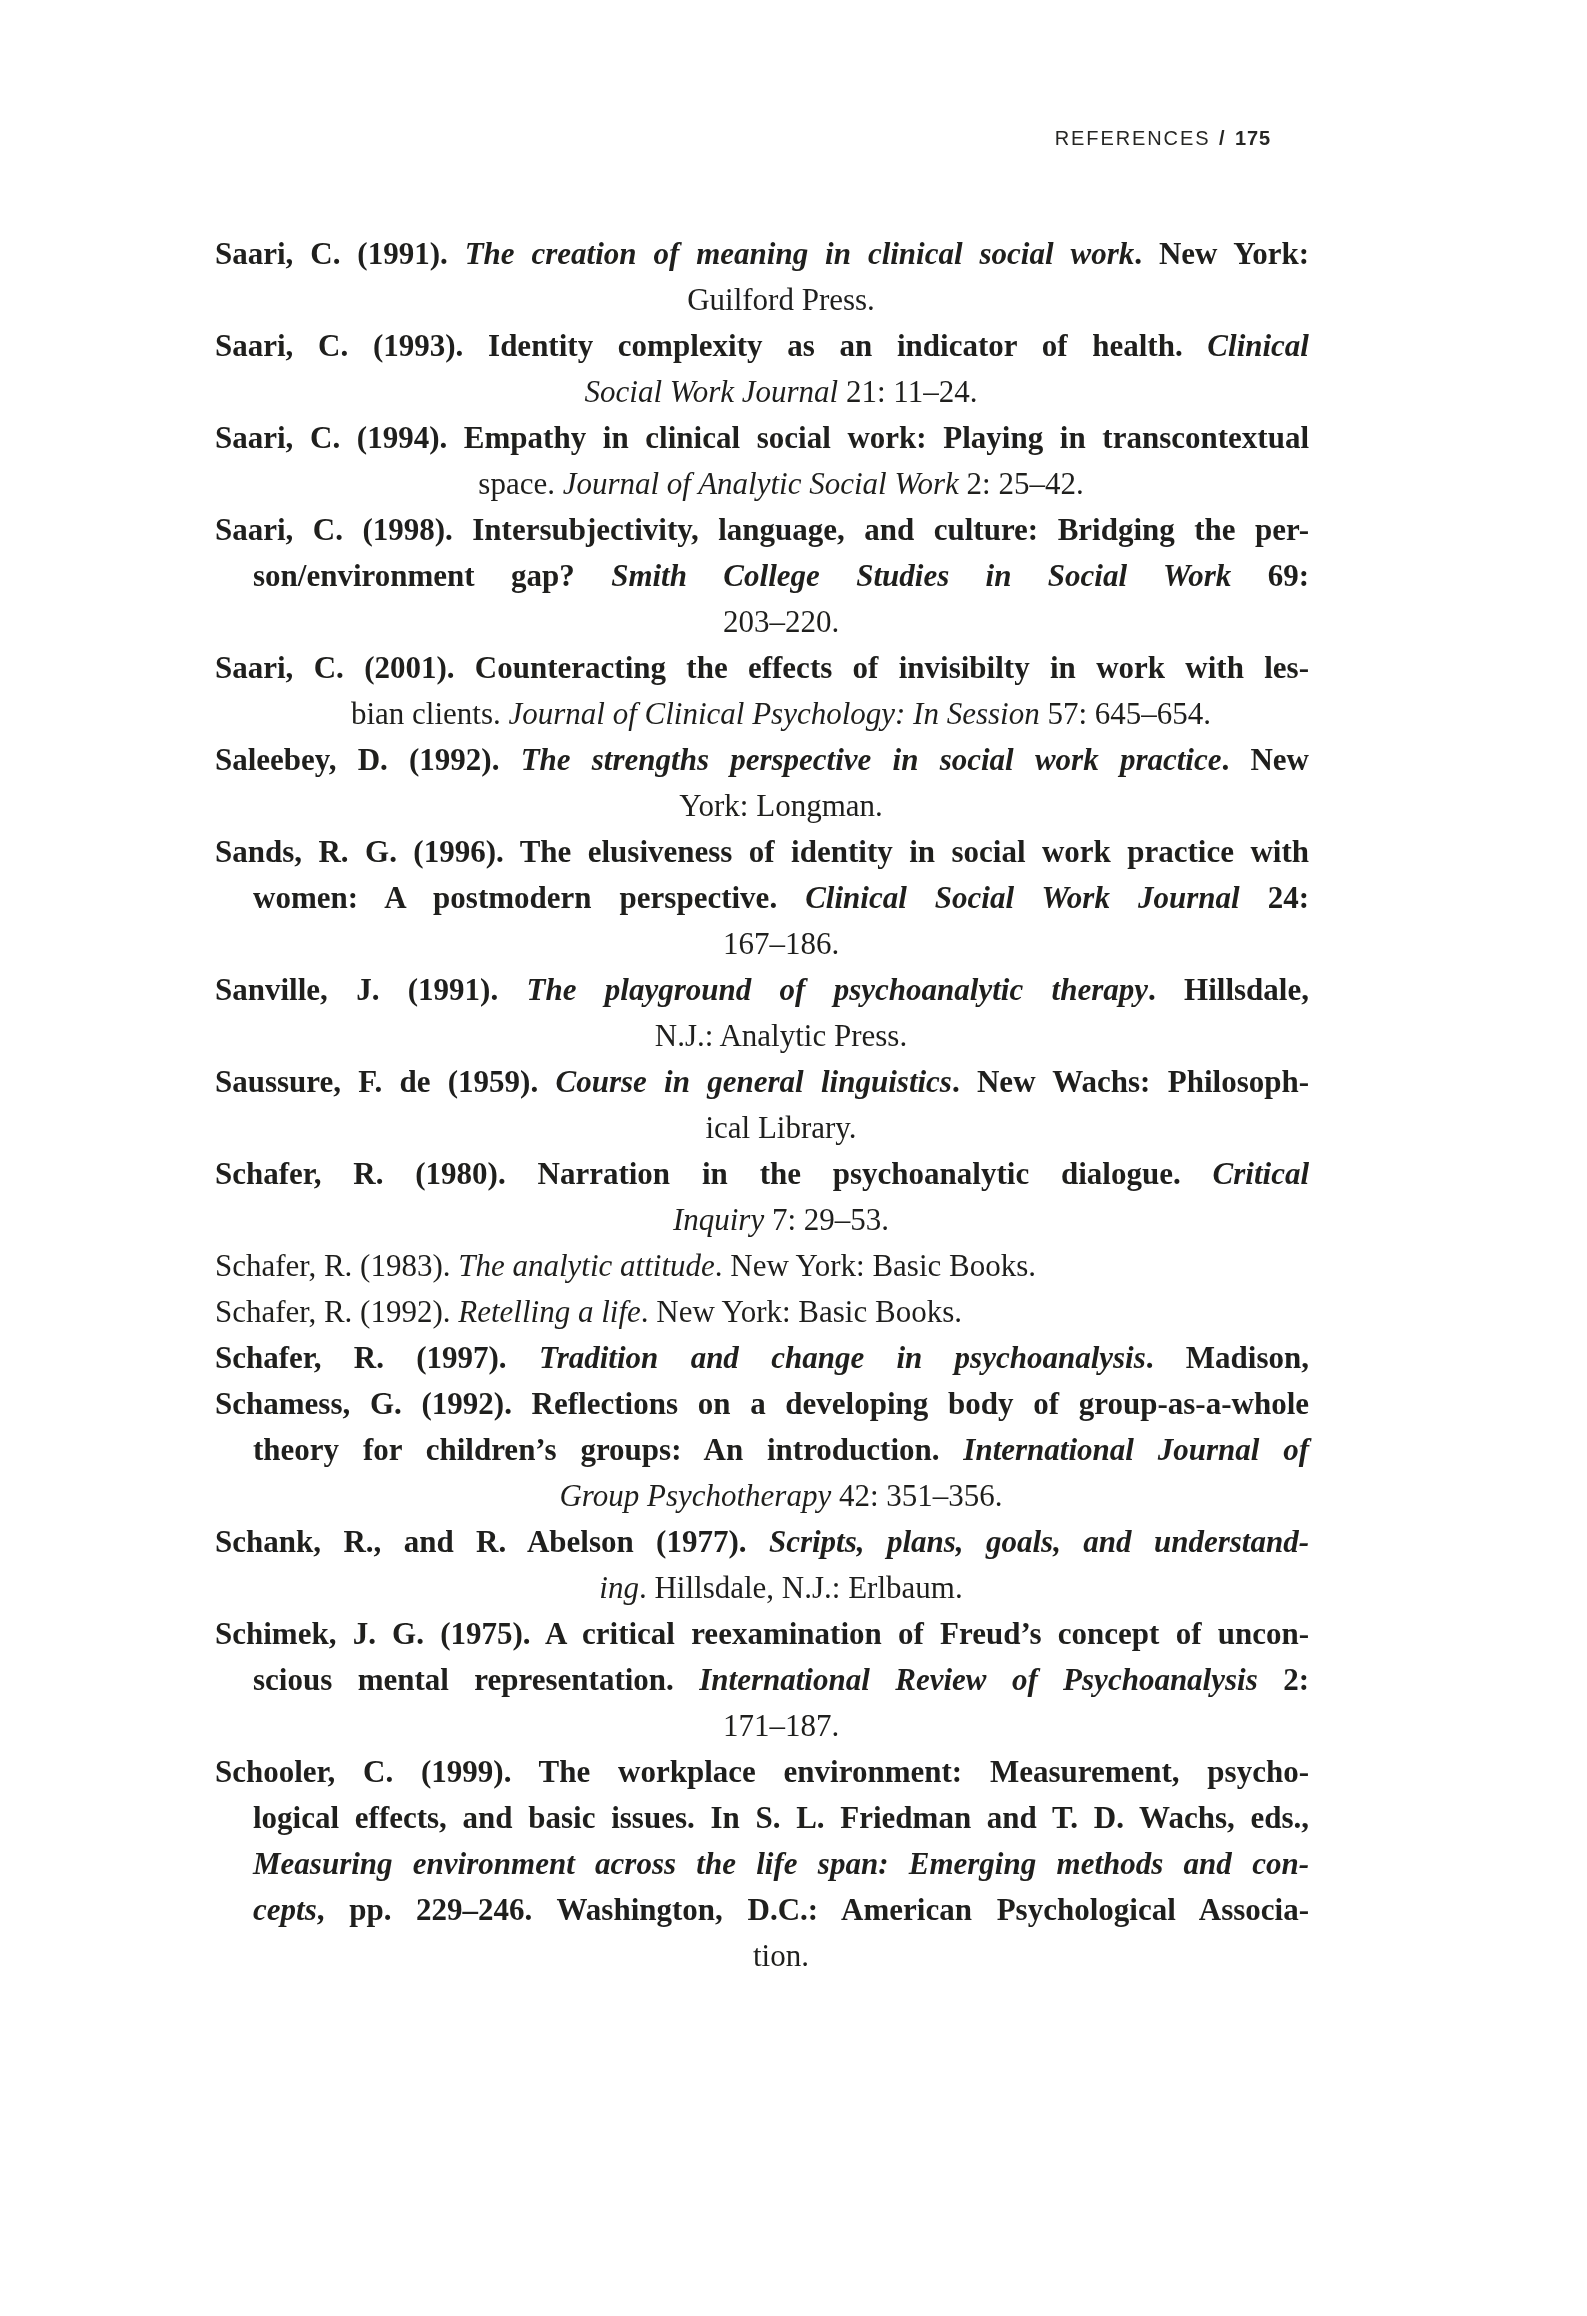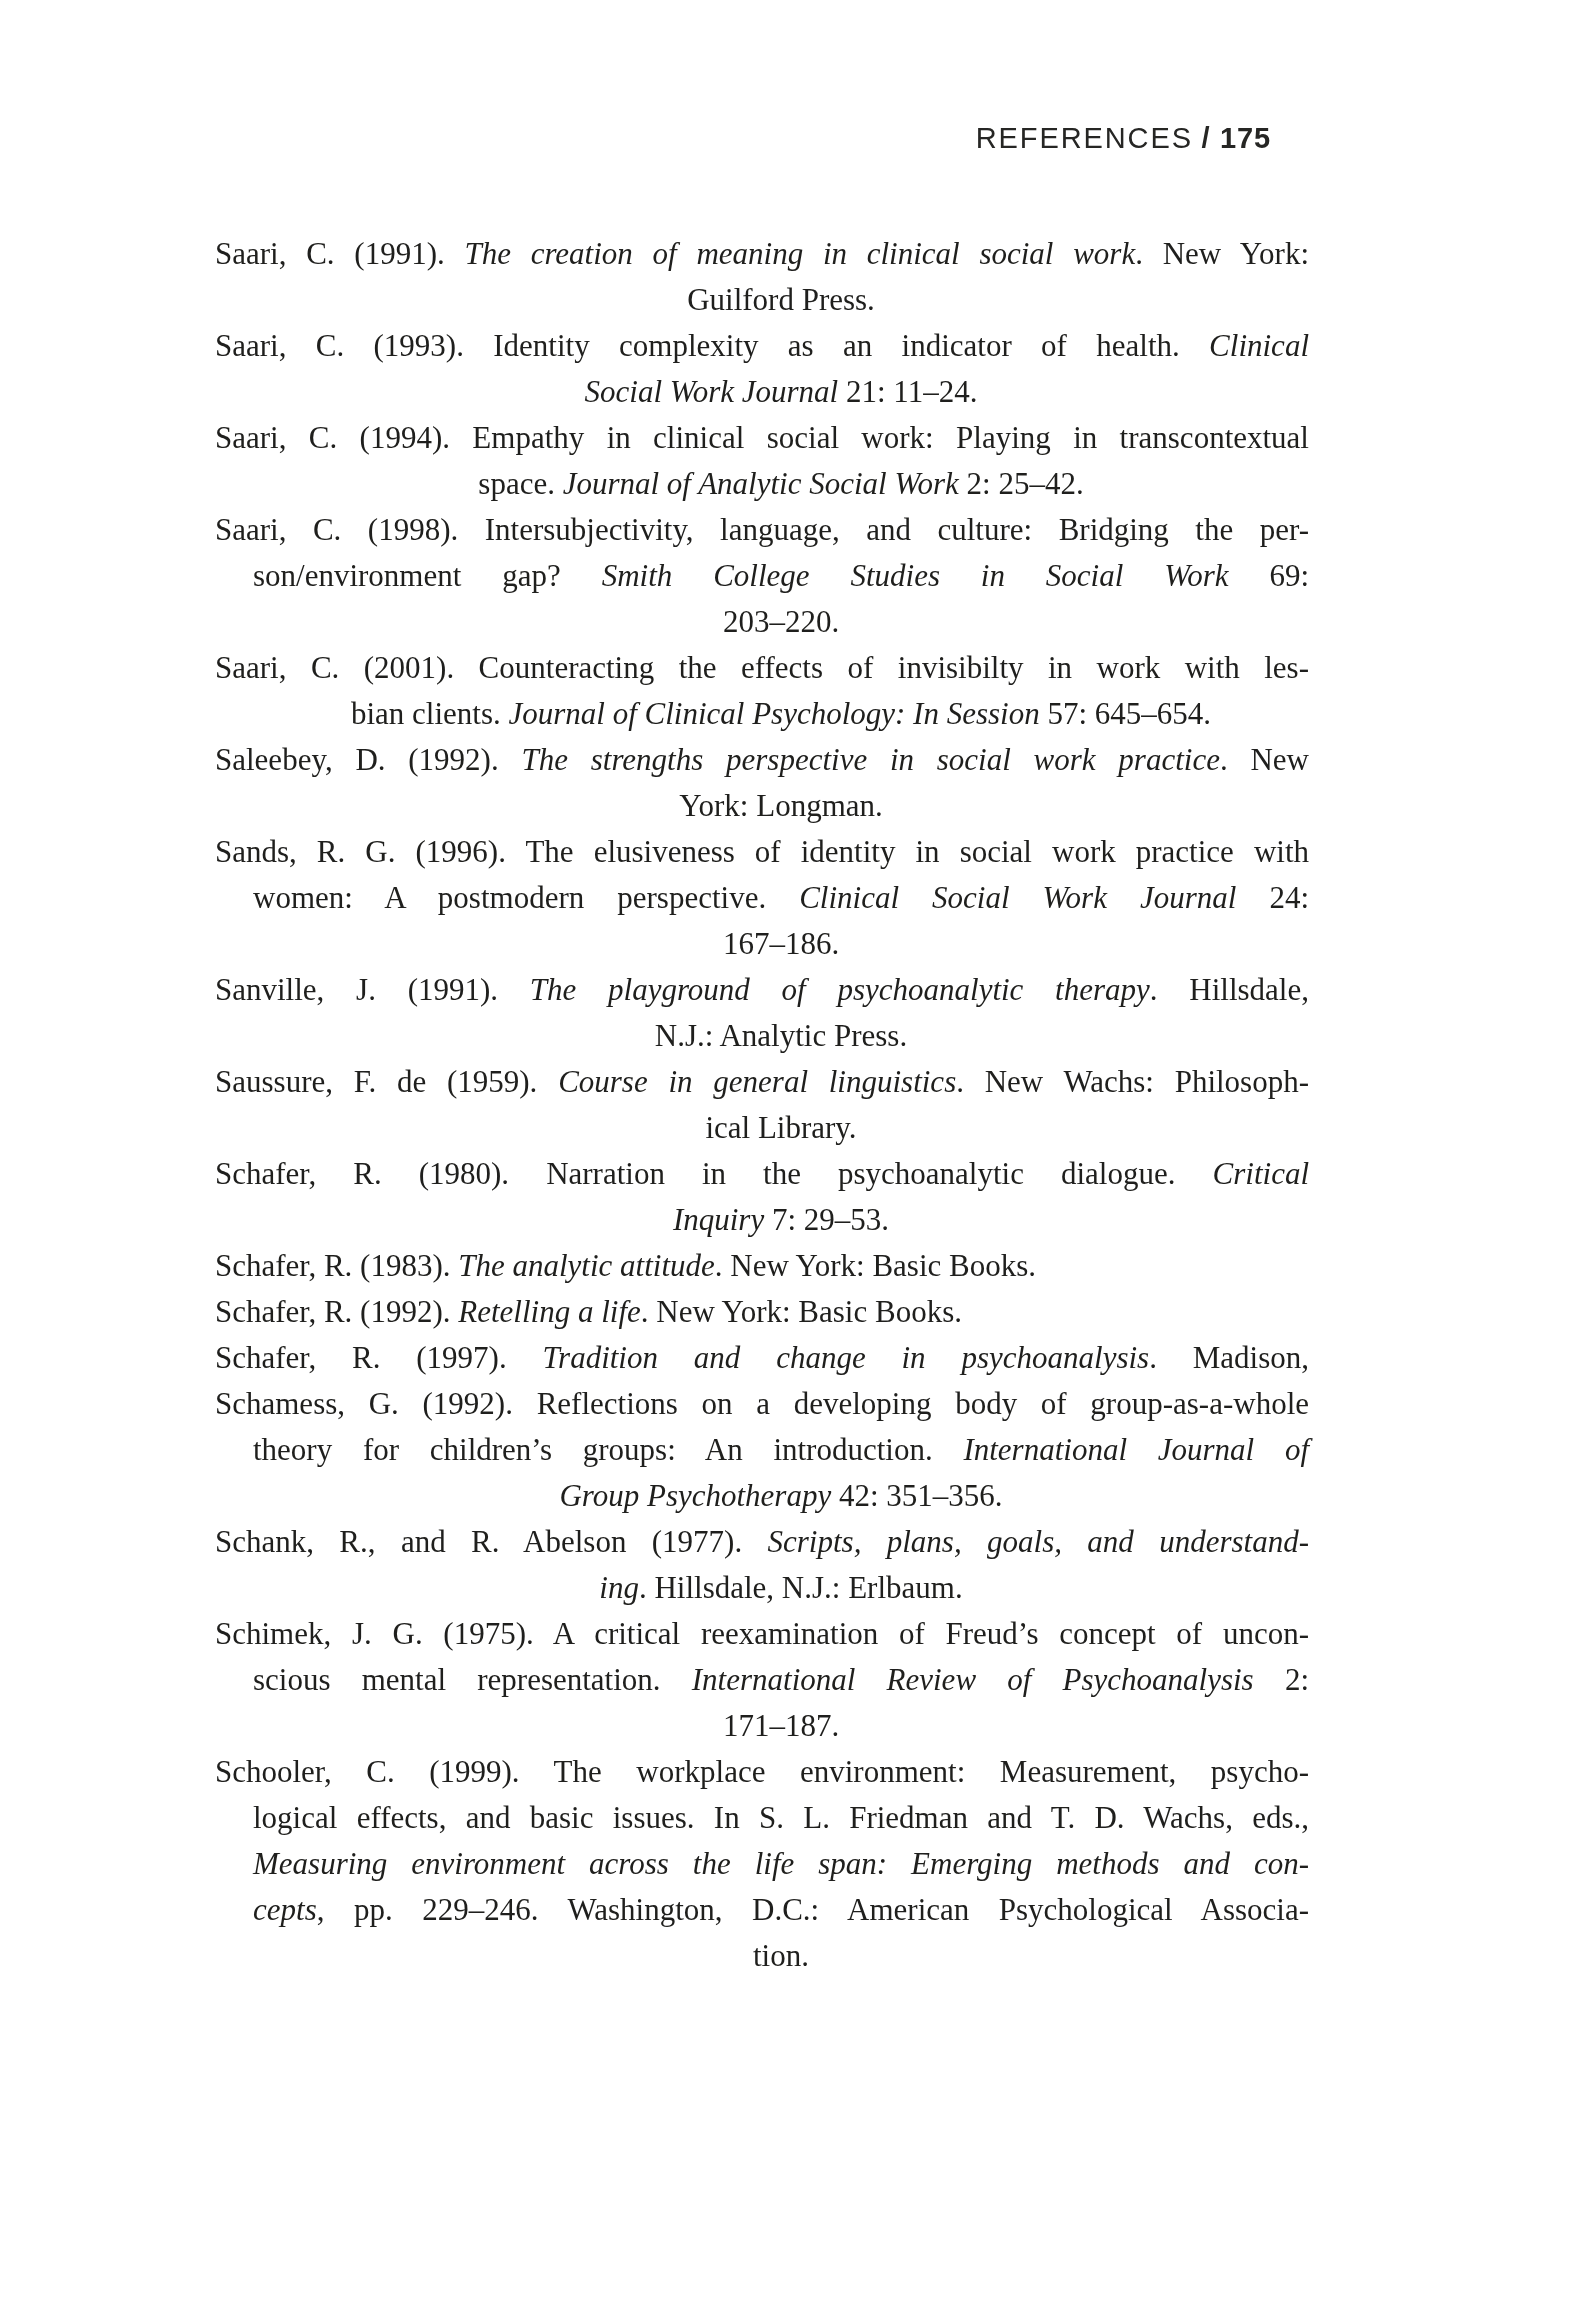--- a/index.html
+++ b/index.html
@@ -12,21 +12,21 @@
     overflow: hidden;
     font-family: "Liberation Serif", "DejaVu Serif", serif;
   }
 
   
   .running-head {
     position: absolute;
     top: 124px;
     right: 316px;
     font-family: "Liberation Sans", "DejaVu Sans", sans-serif;
-    font-size: 29px;
+    font-size: 20px;
     line-height: 29px;
     letter-spacing: 1.9px;
     color: #262624;
     white-space: nowrap;
   }
   .running-head .sep { font-weight: 700; margin: 0 8.5px; }
   .running-head .num { font-weight: 700; letter-spacing: 0.9px; }
 
   
   .ref-list {
@@ -37,20 +37,21 @@
     font-size: 31px;
     line-height: 46px;
     color: #1f1f1d;
   }
   .ref-line { text-align: left; }
   .ref-line.cont { padding-left: 38px; text-align: center; }
   .ref-line.just {
     text-align: justify;
     -moz-text-align-last: justify;
     text-align-last: justify;
+    font-weight: bold;
   }
   .it { font-style: italic; }
 </style>
 </head>
 <body>
 
 <div class="page">
   <div class="running-head"><span>REFERENCES</span><span class="sep">/</span><span class="num">175</span></div>
   <div class="ref-list">
       <div class="ref-entry">

